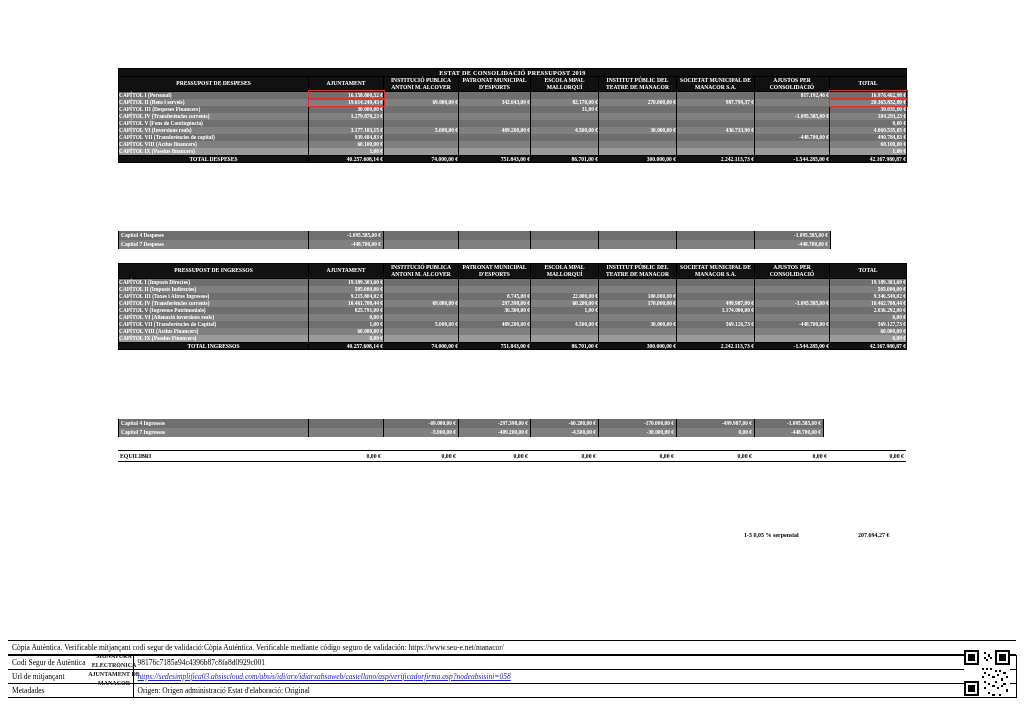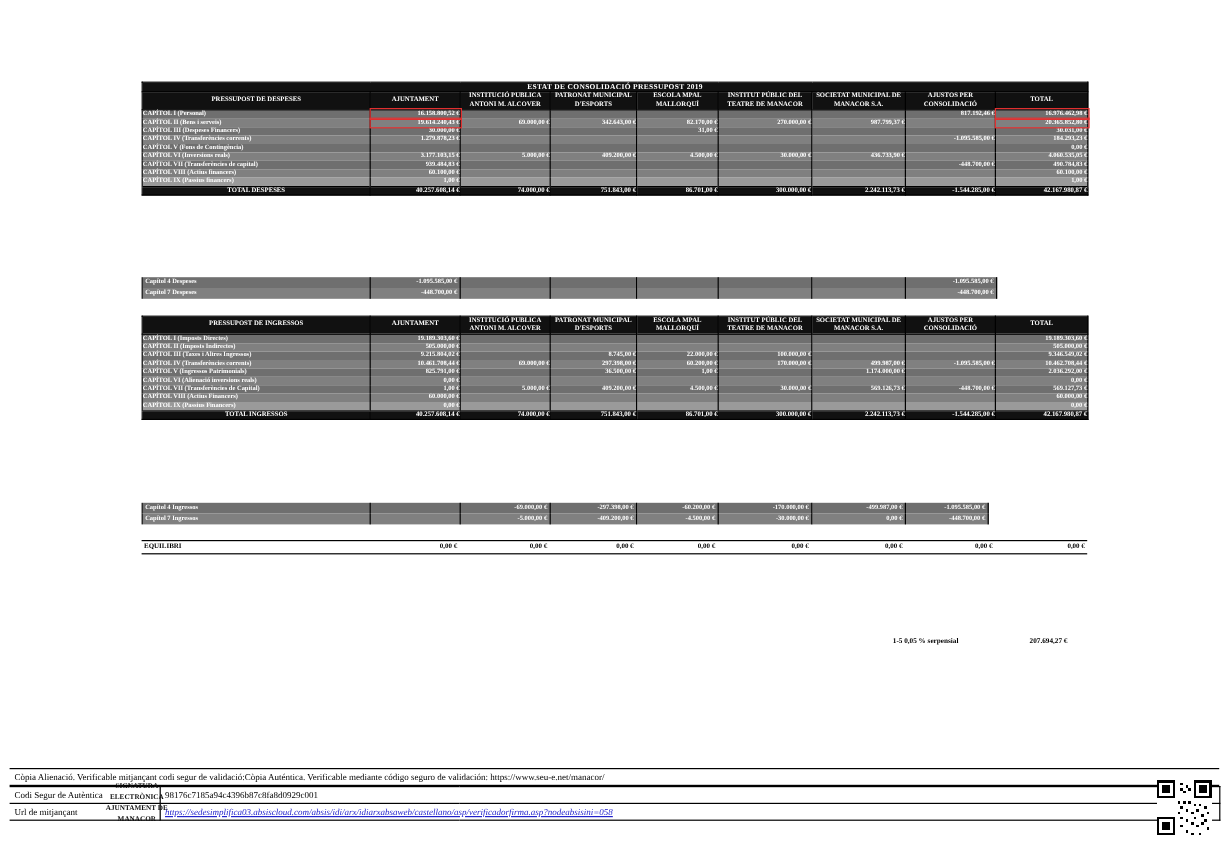--- a/index.html
+++ b/index.html
@@ -441,35 +441,39 @@
         <td class="num">0,00 €</td>
       </tr>
     </tbody>
       </table>
   </div>
 
   <div class="note" style="left:744px;top:532px;">1-5 0,05 % serpensial</div>
   <div class="note" style="left:858px;top:532px;">207.694,27 €</div>
 
   <div class="footer">
-    <div class="ftop">Còpia Alienació. Verificable mitjançant codi segur de validació:Còpia Auténtica. Verificable mediante código seguro de validación: https://www.seu-e.net/manacor/</div>
+    <div class="ftop">Còpia Autèntica. Verificable mitjançant codi segur de validació:Còpia Auténtica. Verificable mediante código seguro de validación: https://www.seu-e.net/manacor/</div>
     <table class="ftable">
       <colgroup>
           <col style="width:125px">
           <col style="width:250px">
           <col style="width:633px">
         </colgroup>
       <tbody>
           <tr>
         <td class="k">Codi Segur de Autèntica</td>
         <td colspan="2">98176c7185a94c4396b87c8fa8d0929c001</td>
       </tr>
       <tr>
         <td class="k">Url de mitjançant</td>
         <td colspan="2" class="flink">https://sedesimplifica03.absiscloud.com/absis/idi/arx/idiarxabsaweb/castellano/asp/verificadorfirma.asp?nodeabsisini=058</td>
+      </tr>
+      <tr>
+        <td class="k">Metadades</td>
+        <td colspan="2">Origen: Origen administració    Estat d'elaboració: Original</td>
       </tr>
     </tbody>
       </table>
   </div>
 
   <div class="stamp">SIGNATURA ELECTRÒNICA  AJUNTAMENT DE MANACOR</div>
 
   <div class="qr">
     <svg width="46" height="46" viewBox="0 0 21 21" shape-rendering="crispEdges">
       <rect width="21" height="21" fill="#fff"></rect>

